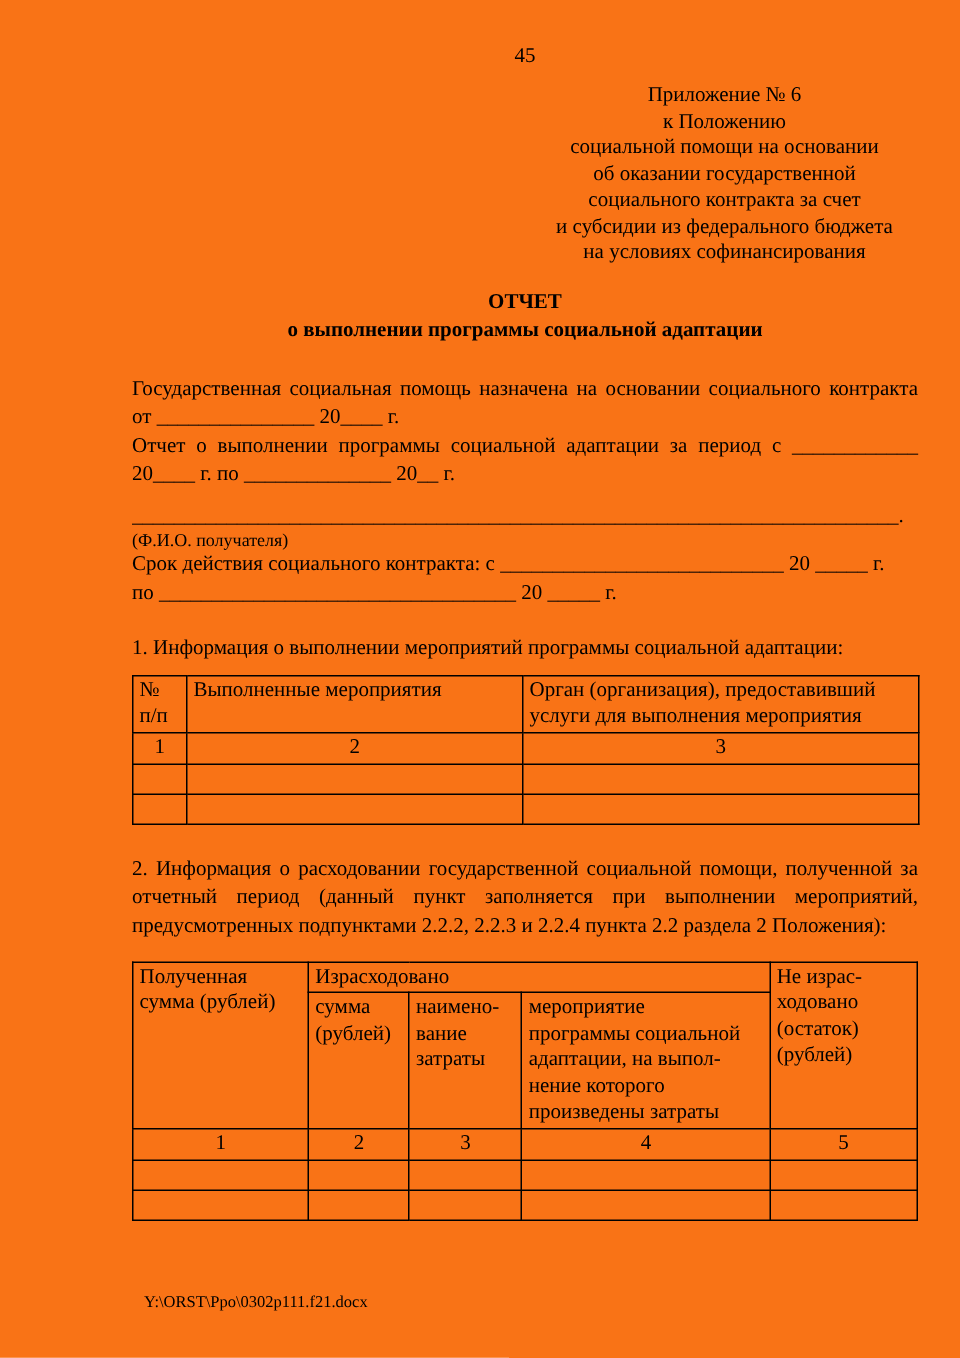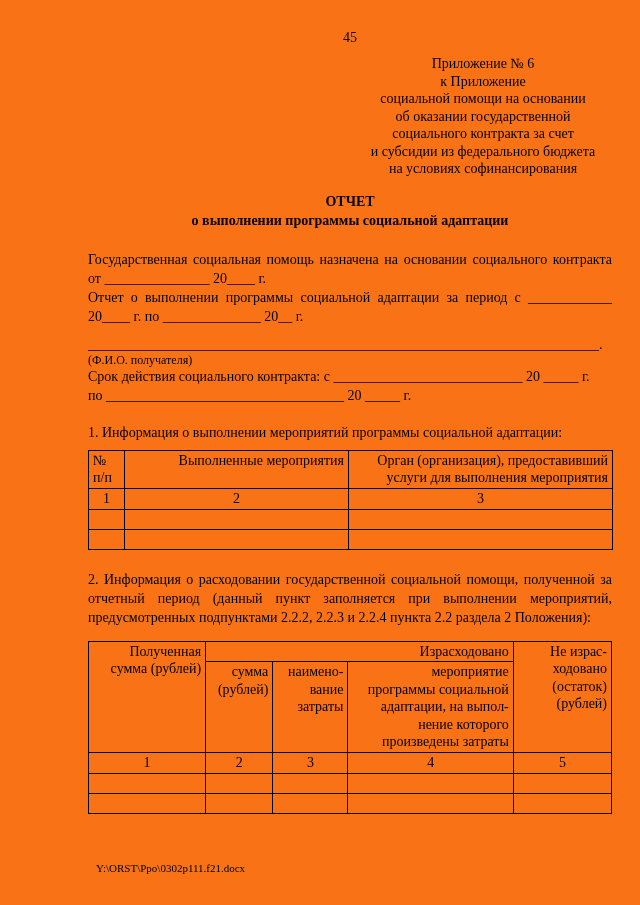--- a/index.html
+++ b/index.html
@@ -38,21 +38,21 @@
   table { border-collapse: collapse; width: 100%; table-layout: fixed; }
   th, td {
     border: 1px solid #000;
     padding: 1px 4px;
     font-weight: normal;
     vertical-align: top;
     font-size: 14px;
     line-height: 17.5px;
     overflow: hidden;
   }
-  th { text-align: right; }
+  th { text-align: left; }
   th.left { text-align: left; }
   .pre { white-space: pre-line; }
   tr.nums td { text-align: center; height: 18px; }
   tr.blank td { height: 17px; }
   .footer {
     position: absolute;
     left: 96px;
     bottom: 30px;
     font-size: 11px;
     line-height: 13px;
@@ -60,21 +60,21 @@
 </style>
 </head>
 <body>
 
 <div class="page">
 
   <div class="page-number">45</div>
 
   <div class="annex">
     <div>Приложение № 6</div>
-    <div>к Приложение</div>
+    <div>к Положению</div>
     <div>социальной помощи на основании</div>
     <div>об оказании государственной</div>
     <div>социального контракта за счет</div>
     <div>и субсидии из федерального бюджета</div>
     <div>на условиях софинансирования</div>
   </div>
 
   <div class="title">ОТЧЕТ</div>
   <div class="subtitle">о выполнении программы социальной адаптации</div>
 

